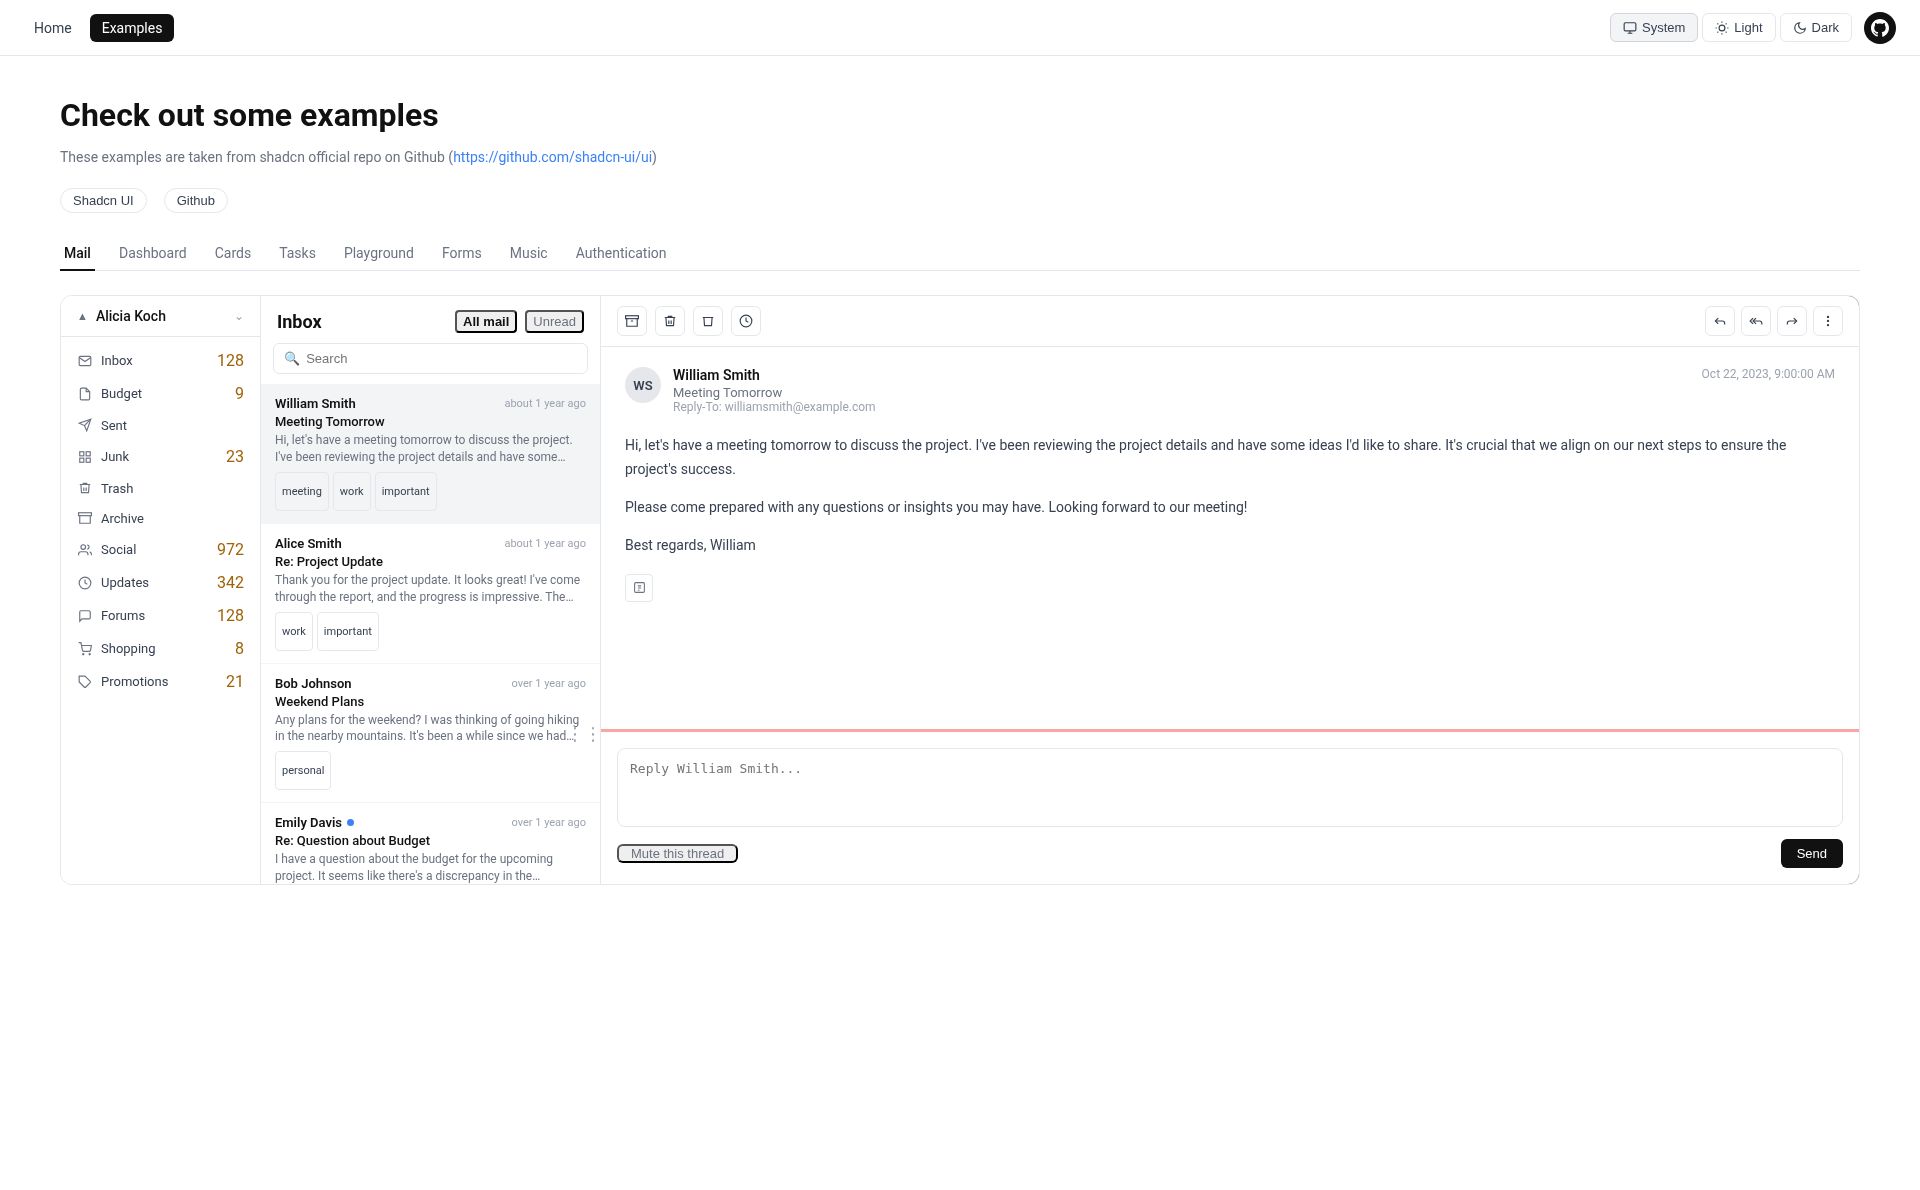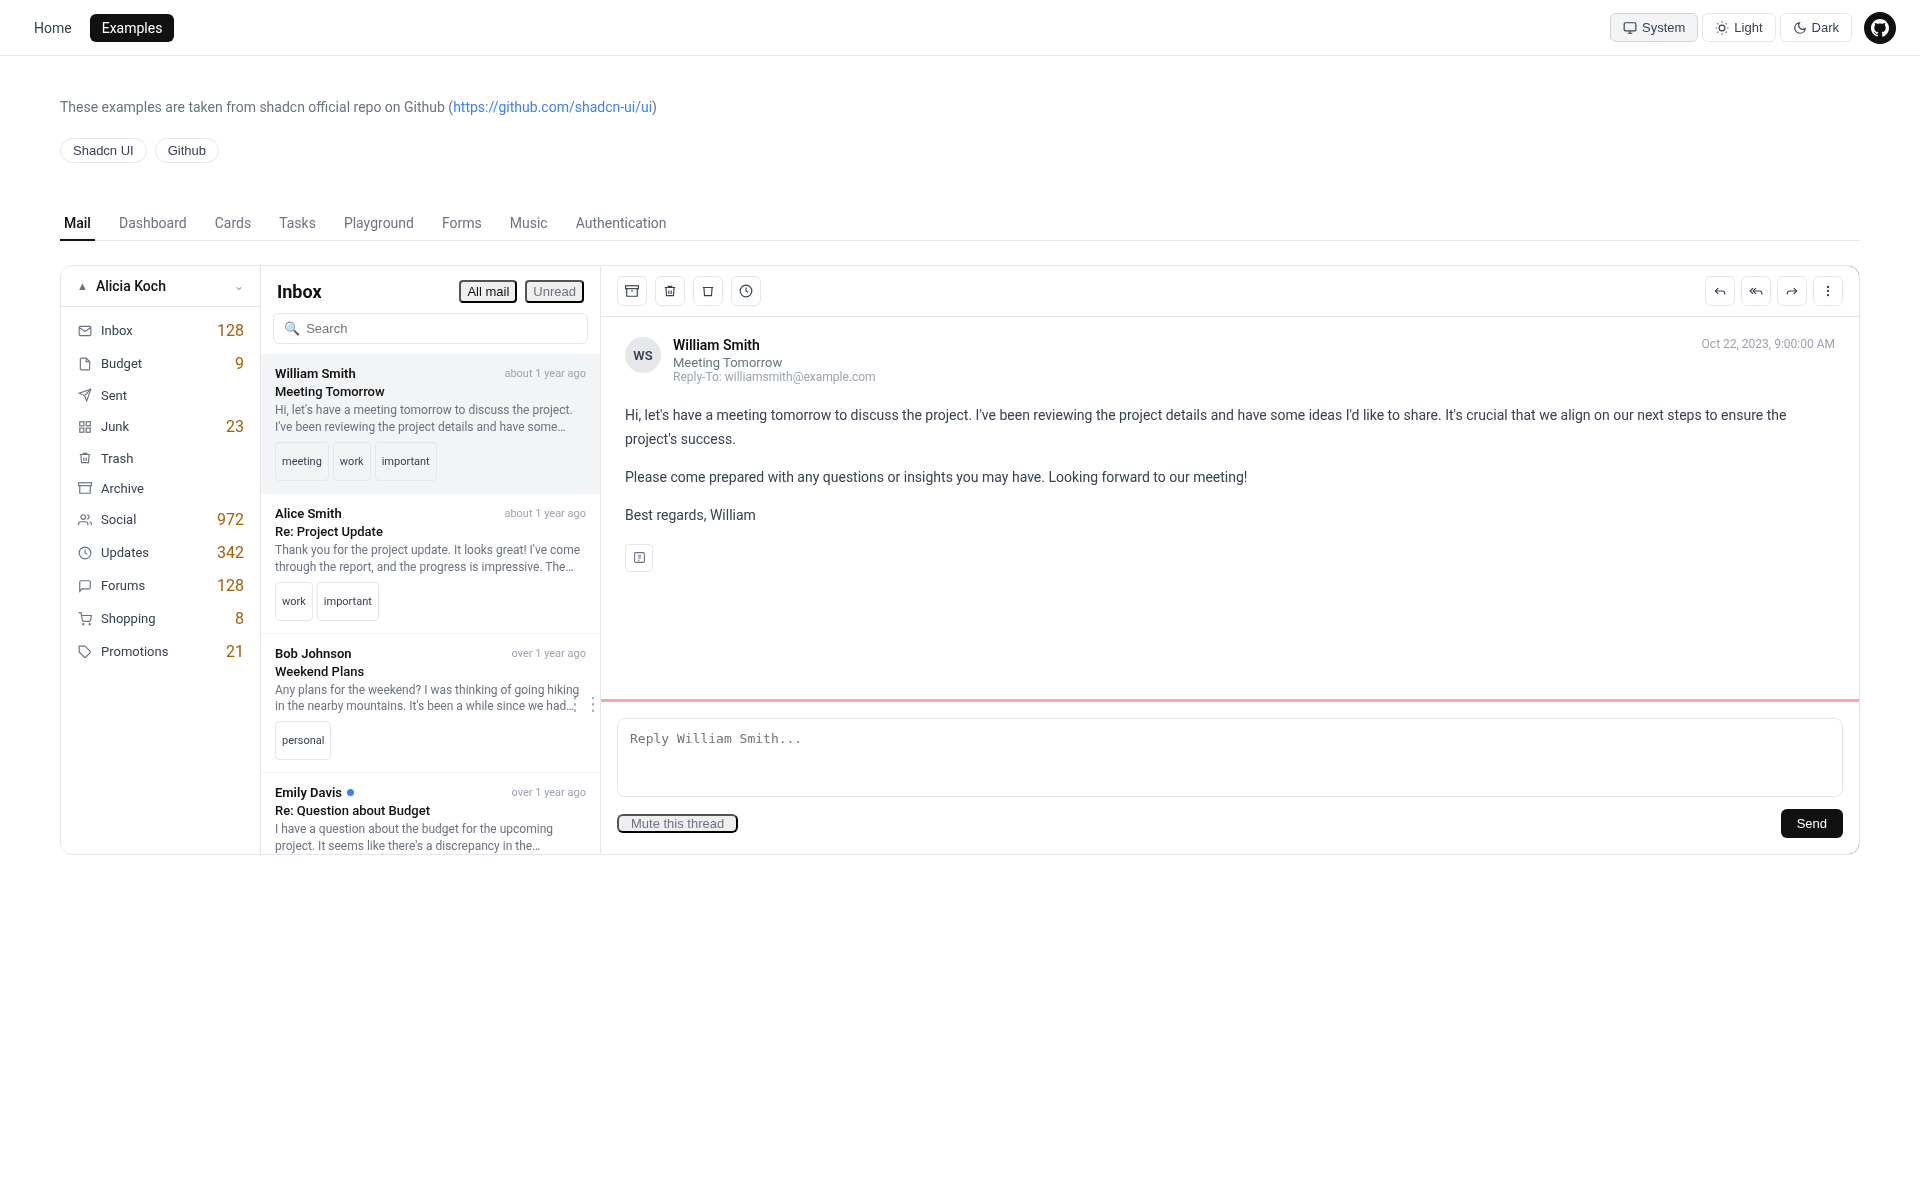--- a/index.html
+++ b/index.html
@@ -14,21 +14,21 @@
     .theme-btn { display: flex; align-items: center; gap: 5px; padding: 6px 12px; border-radius: 6px; border: 1px solid #e5e7eb; background: #fff; cursor: pointer; font-size: 13px; color: #374151; }
     .theme-btn.active-theme { background: #f3f4f6; border-color: #d1d5db; }
     .theme-btn svg { width: 14px; height: 14px; }
     .github-icon { width: 32px; height: 32px; border-radius: 50%; background: #111; display: flex; align-items: center; justify-content: center; cursor: pointer; margin-left: 8px; }
 
     
     .page-content { padding: 40px 60px; }
     .page-title { font-size: 32px; font-weight: 700; margin-bottom: 12px; }
     .page-subtitle { font-size: 14px; color: #6b7280; margin-bottom: 20px; line-height: 1.6; }
     .page-subtitle a { color: #3b82f6; text-decoration: none; }
-    .badge-links { display: flex; gap: 8px; margin-bottom: 44px; }
+    .badge-links { display: flex; gap: 17px; margin-bottom: 24px; }
     .badge-link { padding: 4px 12px; border: 1px solid #e5e7eb; border-radius: 20px; font-size: 13px; color: #374151; cursor: pointer; background: #fff; }
 
     
     .example-tabs { display: flex; gap: 20px; margin-bottom: 24px; border-bottom: 1px solid #e5e7eb; padding-bottom: 0; }
     .example-tab { padding: 8px 4px; font-size: 14px; color: #6b7280; cursor: pointer; border-bottom: 2px solid transparent; margin-bottom: -1px; }
     .example-tab.active { color: #111; border-bottom-color: #111; font-weight: 500; }
 
     
     .mail-app { display: flex; border: 1px solid #e5e7eb; border-radius: 12px; overflow: hidden; height: 590px; position: relative; }
 
@@ -53,21 +53,21 @@
     .sidebar-item-icon { width: 16px; height: 16px; color: #6b7280; display: flex; align-items: center; justify-content: center; font-size: 13px; }
     .sidebar-item-label { font-size: 13px; color: #374151; }
     .sidebar-badge { font-size: 16px; color: #a16207; }
 
     
     .email-list { width: 340px; background: #fff; border-right: 1px solid #e5e7eb; display: flex; flex-direction: column; flex-shrink: 0; position: relative; z-index: 1; }
     .email-list-header { padding: 14px 16px 10px; display: flex; align-items: center; justify-content: space-between; }
     .email-list-title { font-size: 18px; font-weight: 700; }
     .email-list-filters { display: flex; gap: 8px; }
     .filter-btn { font-size: 13px; color: #6b7280; cursor: pointer; padding: 2px 6px; border-radius: 4px; }
-    .filter-btn.active { color: #111; font-weight: 400; }
+    .filter-btn.active { color: #111; font-weight: 700; }
     .search-box { margin: 0 12px 10px; display: flex; align-items: center; gap: 6px; padding: 7px 10px; border: 1px solid #e5e7eb; border-radius: 6px; background: #fff; }
     .search-input { border: none; outline: none; font-size: 13px; color: #374151; background: transparent; flex: 1; }
     .search-icon { color: #9ca3af; font-size: 13px; }
     .email-items { flex: 1; overflow-y: auto; }
     .email-item { padding: 12px 14px; border-bottom: 1px solid #f3f4f6; cursor: pointer; position: relative; }
     .email-item.selected { background: #f3f4f6; }
     .email-item-header { display: flex; align-items: center; justify-content: space-between; margin-bottom: 3px; }
     .email-sender { font-size: 13px; font-weight: 600; display: flex; align-items: center; gap: 5px; }
     .email-unread-dot { width: 7px; height: 7px; background: #3b82f6; border-radius: 50%; display: inline-block; }
     .email-time { font-size: 11px; color: #9ca3af; }
@@ -141,20 +141,21 @@
     </button>
     <div class="github-icon">
       <svg width="18" height="18" viewBox="0 0 24 24" fill="white">
           <path d="M12 0C5.37 0 0 5.37 0 12c0 5.3 3.438 9.8 8.205 11.385.6.113.82-.258.82-.577 0-.285-.01-1.04-.015-2.04-3.338.724-4.042-1.61-4.042-1.61C4.422 18.07 3.633 17.7 3.633 17.7c-1.087-.744.084-.729.084-.729 1.205.084 1.838 1.236 1.838 1.236 1.07 1.835 2.809 1.305 3.495.998.108-.776.417-1.305.76-1.605-2.665-.3-5.466-1.332-5.466-5.93 0-1.31.465-2.38 1.235-3.22-.135-.303-.54-1.523.105-3.176 0 0 1.005-.322 3.3 1.23.96-.267 1.98-.399 3-.405 1.02.006 2.04.138 3 .405 2.28-1.552 3.285-1.23 3.285-1.23.645 1.653.24 2.873.12 3.176.765.84 1.23 1.91 1.23 3.22 0 4.61-2.805 5.625-5.475 5.92.42.36.81 1.096.81 2.22 0 1.606-.015 2.896-.015 3.286 0 .315.21.69.825.57C20.565 21.795 24 17.295 24 12c0-6.63-5.37-12-12-12"></path>
         </svg>
     </div>
   </div>
 </nav>
 
 <div class="page-content">
+  <h1 class="page-title">Check out some examples</h1>
   <p class="page-subtitle">
     <span>These examples are taken from shadcn official repo on Github (</span><a href="#">https://github.com/shadcn-ui/ui</a><span>)</span>
   </p>
   <div class="badge-links">
     <button class="badge-link">Shadcn UI</button>
     <button class="badge-link">Github</button>
   </div>
 
   <div class="example-tabs" id="example-tabs">
       <div class="example-tab active">Mail</div>

